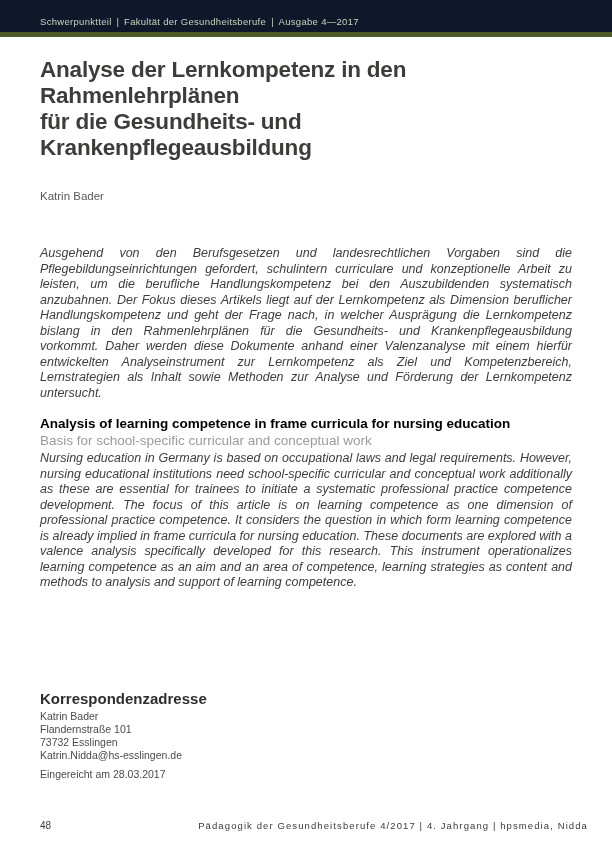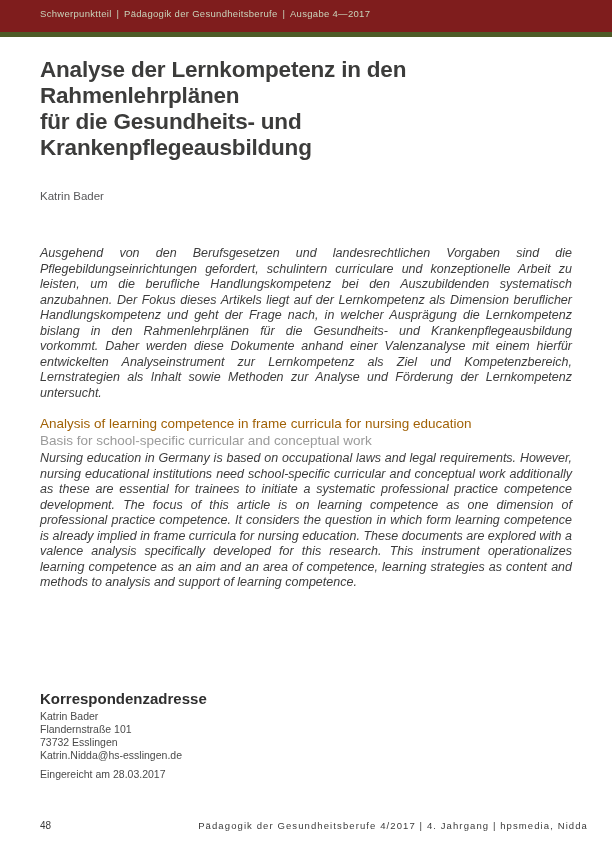--- a/index.html
+++ b/index.html
@@ -8,23 +8,23 @@
   .page {
     position: relative;
     width: 612px;
     height: 859px;
     background: #ffffff;
     overflow: hidden;
   }
   
   .header-bar {
     height: 32px;
-    background: #7f1d1d;
+    background: #0f172a;
     display: flex;
-    align-items: center;
+    align-items: flex-end;
     padding: 0 0 5px 40px;
   }
   .header-bar .crumb {
     color: #c9d3ba;
     font-size: 9.5px;
     letter-spacing: 0.3px;
     white-space: nowrap;
   }
   .header-bar .sep { margin: 0 5px; color: #c9d3ba; font-size: 9.5px; }
   .header-stripe { height: 5px; background: #4e5b27; }
@@ -55,22 +55,22 @@
     font-style: italic;
     font-size: 12.5px;
     line-height: 15.5px;
     color: #3d3d3d;
     text-align: justify;
   }
   .abstract-de { margin-top: 44px; }
   .en-heading {
     margin-top: 14px;
     font-size: 13.5px;
-    font-weight: normal;
-    color: #a16207;
+    font-weight: bold;
+    color: #000000;
     line-height: 17px;
   }
   .en-subheading {
     font-size: 13.5px;
     color: #9b9b9b;
     line-height: 17px;
   }
   .abstract-en { margin-top: 2px; }
   
   .korr-heading {
@@ -109,21 +109,21 @@
   }
 </style>
 </head>
 <body>
 
 <div class="page">
 
   <div class="header-bar">
     <span class="crumb">Schwerpunktteil</span>
     <span class="sep">|</span>
-    <span class="crumb">Pädagogik der Gesundheitsberufe</span>
+    <span class="crumb">Fakultät der Gesundheitsberufe</span>
     <span class="sep">|</span>
     <span class="crumb">Ausgabe 4—2017</span>
   </div>
   <div class="header-stripe"></div>
 
   <div class="content">
 
     <h1 class="title">Analyse der Lernkompetenz in den Rahmenlehrplänen
 für die Gesundheits- und Krankenpflegeausbildung</h1>
 

